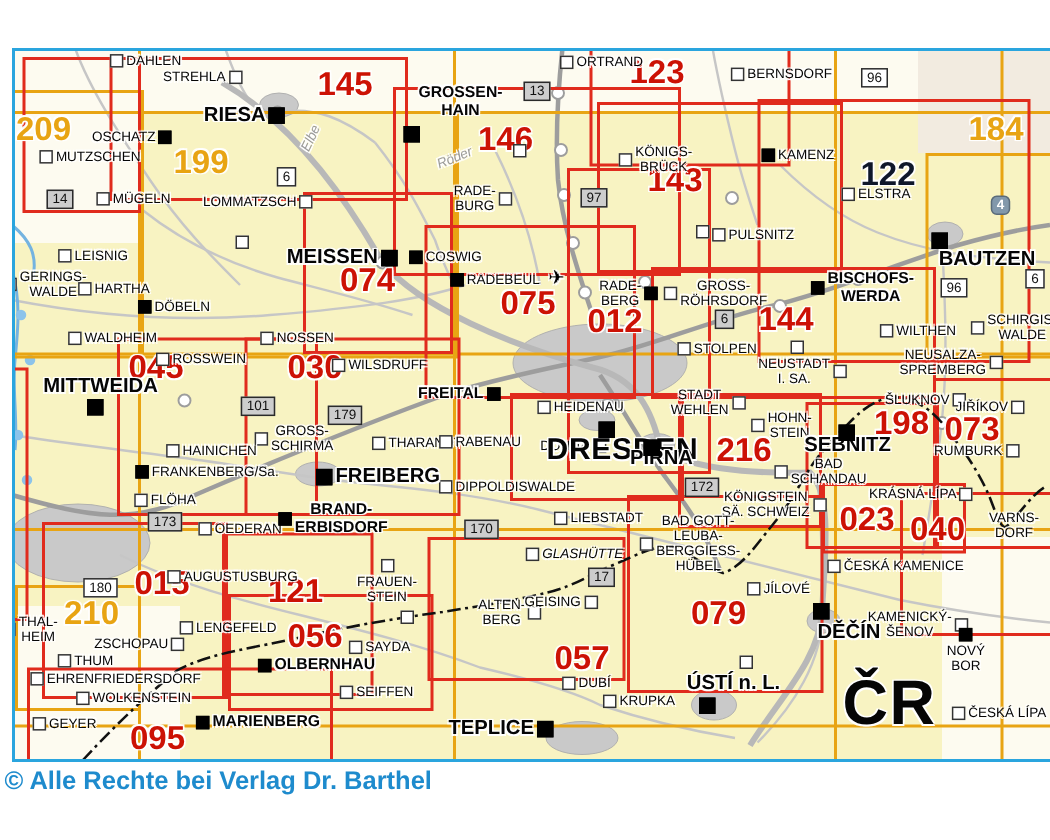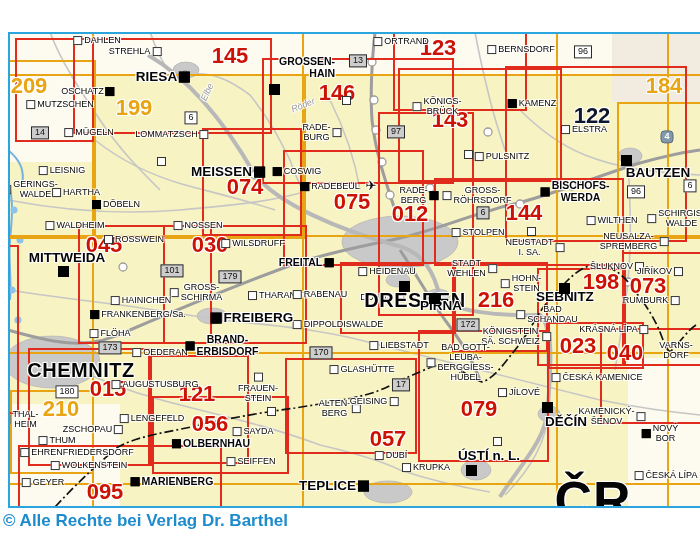--- a/index.html
+++ b/index.html
@@ -15,21 +15,21 @@
   .halo{text-shadow:-1px -1px 0 rgba(255,255,255,.95),1px -1px 0 rgba(255,255,255,.95),
         -1px 1px 0 rgba(255,255,255,.95),1px 1px 0 rgba(255,255,255,.95),0 0 2px #fff;}
   .num{position:absolute;transform:translate(-50%,-50%);font-weight:bold;font-size:22px;
        z-index:5;letter-spacing:0;}
   .place{position:absolute;transform:translate(-50%,-50%);display:flex;align-items:center;
        gap:2px;z-index:6;color:#050505;white-space:pre;line-height:1.1;text-align:center;}
   .s-sm{font-size:9px;}
   .s-b1{font-size:10.5px;font-weight:bold;}
   .s-md{font-size:13.5px;font-weight:bold;}
   .s-lg{font-size:20px;font-weight:bold;letter-spacing:.5px;}
-  .s-xl{font-size:52px;font-weight:bold;letter-spacing:1px;margin-top:32px;}
+  .s-xl{font-size:42px;font-weight:bold;letter-spacing:1px;}
   .mk{display:inline-block;flex:0 0 auto;}
   .mk-w{background:#fff;border:1px solid #333;}
   .mk-b{background:#000;border:1px solid #000;}
   .rbox{position:absolute;transform:translate(-50%,-50%);z-index:6;font-size:9px;
         line-height:1.25;padding:0 3px;border:1.5px solid #2a2a2a;color:#111;}
   .rb-g{background:#cdcdcd;}
   .rb-w{background:#ffffff;}
   .rb-m{background:#8298ab;color:#fff;border:1px solid #5a6b7a;border-radius:4px;font-weight:bold;}
   .riv{position:absolute;z-index:2;font-size:9px;font-style:italic;color:#9a9a9a;}
   .sym{position:absolute;transform:translate(-50%,-50%);z-index:6;font-size:13px;color:#000;}
@@ -228,21 +228,21 @@
 STEIN</span></div>
       <div class="place halo s-sm" style="left: 547px; top: 315px;"><span class="mk mk-w" style="width: 7px; height: 7px;"></span><span>BAD
 SCHANDAU</span></div>
       <div class="place halo s-sm" style="left: 516px; top: 337px;"><span>KÖNIGSTEIN
 SÄ. SCHWEIZ</span><span class="mk mk-w" style="width: 7px; height: 7px;"></span></div>
       <div class="place halo s-sm" style="left: 399px; top: 346px;"><span class="mk mk-w" style="width: 7px; height: 7px;"></span><span>LIEBSTADT</span></div>
       <div class="place halo s-sm" style="left: 460px; top: 363px;"><span class="mk mk-w" style="width: 7px; height: 7px;"></span><span>BAD GOTT-
 LEUBA-
 BERGGIESS-
 HÜBEL</span></div>
-      <div class="place halo s-sm" style="left: 362px; top: 370px;"><span class="mk mk-w" style="width: 7px; height: 7px;"></span><span>GLASHÜTTE</span></div>
+      <div class="place halo s-sm" style="left: 383px; top: 370px; font-style: italic;"><span class="mk mk-w" style="width: 7px; height: 7px;"></span><span>GLASHÜTTE</span></div>
       <div class="place halo s-sm" style="left: 338px; top: 325px;"><span class="mk mk-w" style="width: 7px; height: 7px;"></span><span>DIPPOLDISWALDE</span></div>
       <div class="place halo s-sm" style="left: 340px; top: 409px;"><span>ALTEN-
 BERG</span><span class="mk mk-w" style="width: 7px; height: 7px;"></span></div>
       <div class="place halo s-sm" style="left: 374px; top: 402px;"><span>GEISING</span><span class="mk mk-w" style="width: 7px; height: 7px;"></span></div>
       <div class="place halo s-sm" style="left: 391px; top: 456px;"><span class="mk mk-w" style="width: 7px; height: 7px;"></span><span>DUBÍ</span></div>
       <div class="place halo s-sm" style="left: 426px; top: 468px;"><span class="mk mk-w" style="width: 7px; height: 7px;"></span><span>KRUPKA</span></div>
       <div class="place halo s-sm" style="left: 258px; top: 388px; flex-direction: column;"><span class="mk mk-w" style="width: 7px; height: 7px;"></span><span>FRAUEN-
 STEIN</span></div>
       <div class="place halo s-b1" style="left: 222px; top: 346px;"><span class="mk mk-b" style="width: 7px; height: 7px;"></span><span>BRAND-
 ERBISDORF</span></div>
@@ -255,33 +255,32 @@
 HEIM</span></div>
       <div class="place halo s-sm" style="left: 57px; top: 441px;"><span class="mk mk-w" style="width: 7px; height: 7px;"></span><span>THUM</span></div>
       <div class="place halo s-sm" style="left: 77px; top: 453px;"><span class="mk mk-w" style="width: 7px; height: 7px;"></span><span>EHRENFRIEDERSDORF</span></div>
       <div class="place halo s-sm" style="left: 89px; top: 466px;"><span class="mk mk-w" style="width: 7px; height: 7px;"></span><span>WOLKENSTEIN</span></div>
       <div class="place halo s-sm" style="left: 43px; top: 483px;"><span class="mk mk-w" style="width: 7px; height: 7px;"></span><span>GEYER</span></div>
       <div class="place halo s-b1" style="left: 172px; top: 482px;"><span class="mk mk-b" style="width: 7px; height: 7px;"></span><span>MARIENBERG</span></div>
       <div class="place halo s-sm" style="left: 519px; top: 393px;"><span class="mk mk-w" style="width: 7px; height: 7px;"></span><span>JÍLOVÉ</span></div>
       <div class="place halo s-sm" style="left: 612px; top: 417px;"><span>KAMENICKÝ-
 ŠENOV</span><span class="mk mk-w" style="width: 7px; height: 7px;"></span></div>
       <div class="place halo s-sm" style="left: 666px; top: 476px;"><span class="mk mk-w" style="width: 7px; height: 7px;"></span><span>ČESKÁ LÍPA</span></div>
-      <div class="place halo s-sm" style="left: 660px; top: 434px;"><span class="mk mk-b" style="width: 7px; height: 7px;"></span><span>NOVÝ
+      <div class="place halo s-sm" style="left: 644px; top: 434px; flex-direction: column;"><span class="mk mk-b" style="width: 7px; height: 7px;"></span><span>NOVÝ
 BOR</span></div>
       <div class="place halo s-md" style="left: 163px; top: 77px;"><span>RIESA</span><span class="mk mk-b" style="width: 9px; height: 9px;"></span></div>
-      <div class="place halo s-b1" style="left: 307px; top: 68px; text-align: right;"><span>GROSSEN-
+      <div class="place halo s-b1" style="left: 307px; top: 68px;"><span>GROSSEN-
 HAIN</span></div>
       <div class="place halo s-md" style="left: 228px; top: 172px;"><span>MEISSEN</span><span class="mk mk-b" style="width: 9px; height: 9px;"></span></div>
       <div class="place halo s-lg" style="left: 415px; top: 252px; margin-top: 48px;"><span>DRESDEN</span></div>
       <div class="place halo s-md" style="left: 658px; top: 173px;"><span>BAUTZEN</span></div>
       <div class="place halo s-md" style="left: 67px; top: 258px;"><span>MITTWEIDA</span></div>
       <div class="place halo s-md" style="left: 252px; top: 318px;"><span class="mk mk-b" style="width: 9px; height: 9px;"></span><span>FREIBERG</span></div>
       <div class="place halo s-md" style="left: 441px; top: 306px;"><span>PIRNA</span></div>
       <div class="place halo s-md" style="left: 565px; top: 297px;"><span>SEBNITZ</span></div>
-      <div class="place halo s-lg" style="left: 81px; top: 370px;"><span>CHEMNITZ</span></div>
       <div class="place halo s-md" style="left: 566px; top: 422px;"><span>DĚČÍN</span></div>
       <div class="place halo s-md" style="left: 334px; top: 486px;"><span>TEPLICE</span><span class="mk mk-b" style="width: 9px; height: 9px;"></span></div>
       <div class="place halo s-md" style="left: 489px; top: 456px;"><span>ÚSTÍ n. L.</span></div>
       <div class="place halo s-xl" style="left: 593px; top: 469px;"><span>ČR</span></div>
       <div class="mk mk-b" style="position: absolute; left: 268.5px; top: 83.5px; width: 9px; height: 9px; z-index: 6;"></div>
       <div class="mk mk-b" style="position: absolute; left: 620.5px; top: 154.5px; width: 9px; height: 9px; z-index: 6;"></div>
       <div class="mk mk-b" style="position: absolute; left: 57.5px; top: 265.5px; width: 9px; height: 9px; z-index: 6;"></div>
       <div class="mk mk-b" style="position: absolute; left: 428.5px; top: 292.5px; width: 9px; height: 9px; z-index: 6;"></div>
       <div class="mk mk-b" style="position: absolute; left: 558.5px; top: 282.5px; width: 9px; height: 9px; z-index: 6;"></div>
       <div class="mk mk-b" style="position: absolute; left: 541.5px; top: 401.5px; width: 9px; height: 9px; z-index: 6;"></div>

